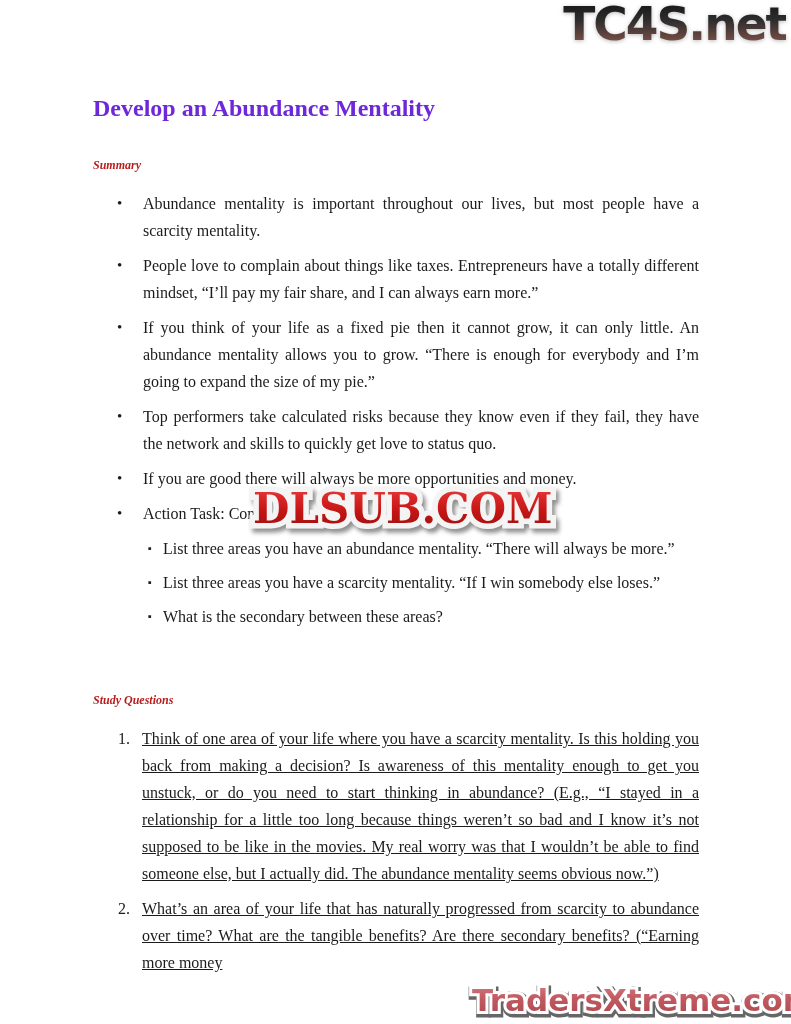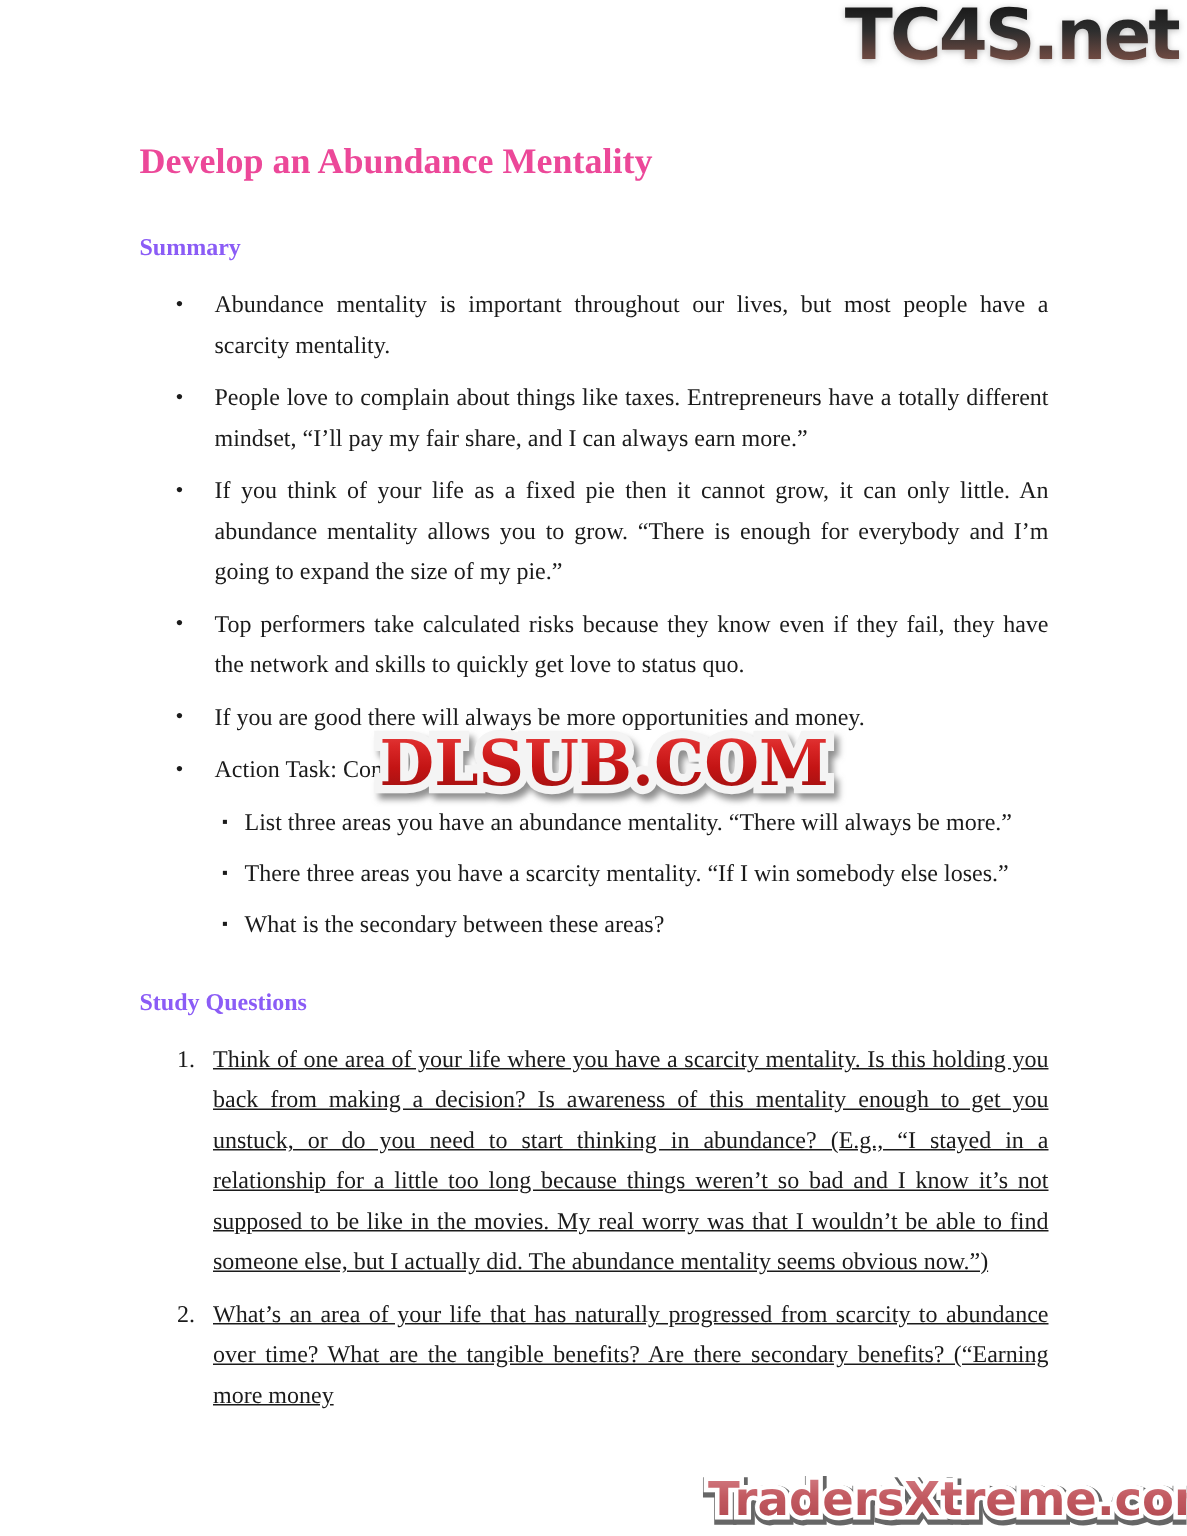--- a/index.html
+++ b/index.html
@@ -6,28 +6,29 @@
   body{
     width:791px;height:1024px;position:relative;overflow:hidden;
     font-family:"Liberation Serif", serif;color:#1b1b1b;
   }
   .page{position:absolute;inset:0;background:#ffffff;}
 
   
   .content{position:absolute;left:93px;top:0;width:606px;}
   .doc-title{
     margin:94px 0 0 0;font-size:24px;line-height:28px;font-weight:bold;
-    color:#ec4899;font-family:"Liberation Serif", serif;
+    color:#6d28d9;font-family:"Liberation Serif", serif;
   }
   .section-heading{
-    font-size:16px;line-height:21px;font-weight:bold;color:#8b5cf6;
+    font-size:12px;line-height:21px;font-weight:bold;color:#b91c1c;
     margin:0;
+    font-style:italic;
   }
   .heading-summary{margin-top:33px;}
-  .heading-study{margin-top:28px;}
+  .heading-study{margin-top:60px;}
 
   .list{margin-top:14px;}
   .para{
     position:relative;font-size:16px;line-height:27px;text-align:justify;
     margin:0 0 8px 0;
   }
   .para .marker{
     position:absolute;top:0;text-align:left;font-size:16px;line-height:27px;
   }
   .lvl1 .marker{left:24px;font-size:15px;}
@@ -129,21 +130,21 @@
         <span class="txt">Action Task: Comp</span>
       </div>
 
       <div class="sub-list">
         <div class="para lvl2">
           <span class="marker">▪</span>
           <span class="txt">List three areas you have an abundance mentality. “There will always be more.”</span>
         </div>
         <div class="para lvl2">
           <span class="marker">▪</span>
-          <span class="txt">There three areas you have a scarcity mentality. “If I win somebody else loses.”</span>
+          <span class="txt">List three areas you have a scarcity mentality. “If I win somebody else loses.”</span>
         </div>
         <div class="para lvl2">
           <span class="marker">▪</span>
           <span class="txt">What is the secondary between these areas?</span>
         </div>
       </div>
     </div>
 
     <h2 class="section-heading heading-study">Study Questions</h2>
 

